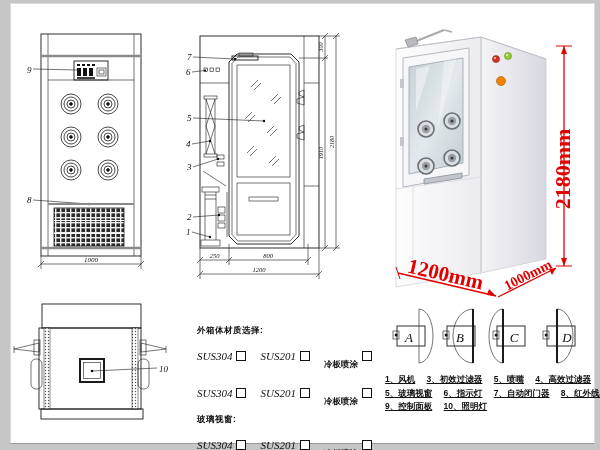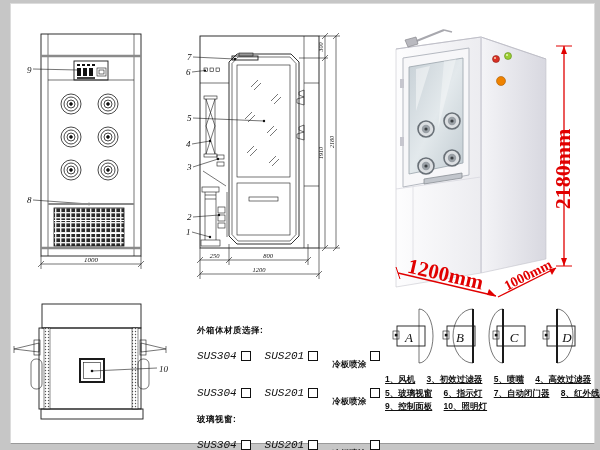--- a/index.html
+++ b/index.html
@@ -10,21 +10,21 @@
   svg{display:block;overflow:visible;}
   .ln{stroke:#1a1a1a;stroke-width:0.9;fill:none;}
   .thin{stroke:#1a1a1a;stroke-width:0.6;fill:none;}
   .gray{stroke:#8a8a8a;fill:none;}
   .cadnum{font-family:"Liberation Serif", serif;font-style:italic;fill:#111;}
   .cadletter{font-family:"Liberation Serif", serif;font-style:italic;fill:#111;}
   .reddim{font-family:"Liberation Serif", serif;font-weight:bold;fill:#e10000;}
   .mat{width:190px;color:#111;}
   .mat-title{font-size:8.5px;font-weight:bold;margin:0 0 3px 0;letter-spacing:0.5px;}
   .mat-row{display:flex;align-items:center;margin:0 0 6px 0;}
-  .sus{font-family:Liberation Mono, monospace;font-style:italic;font-size:11px;}
+  .sus{font-family:Liberation Serif, serif;font-style:italic;font-size:11px;}
   .cnopt{font-size:8.5px;font-weight:bold;margin-top:19px;}
   .cb{display:inline-block;width:8px;height:8px;border:1.5px solid #111;margin:0 14px 0 4px;background:#fff;}
   .cb.last{margin-right:0;}
   .legend{width:208px;color:#111;}
   .legend-title{font-size:9px;font-weight:bold;margin-bottom:3px;}
   .legend-row{font-size:8.5px;line-height:13.5px;white-space:nowrap;}
   .legend-row span{margin-right:9px;font-weight:bold;text-decoration:underline;}
   .icons-row{position:absolute;left:376px;top:303px;width:210px;height:60px;}
   .door-icon{position:absolute;top:0;}
 </style>

